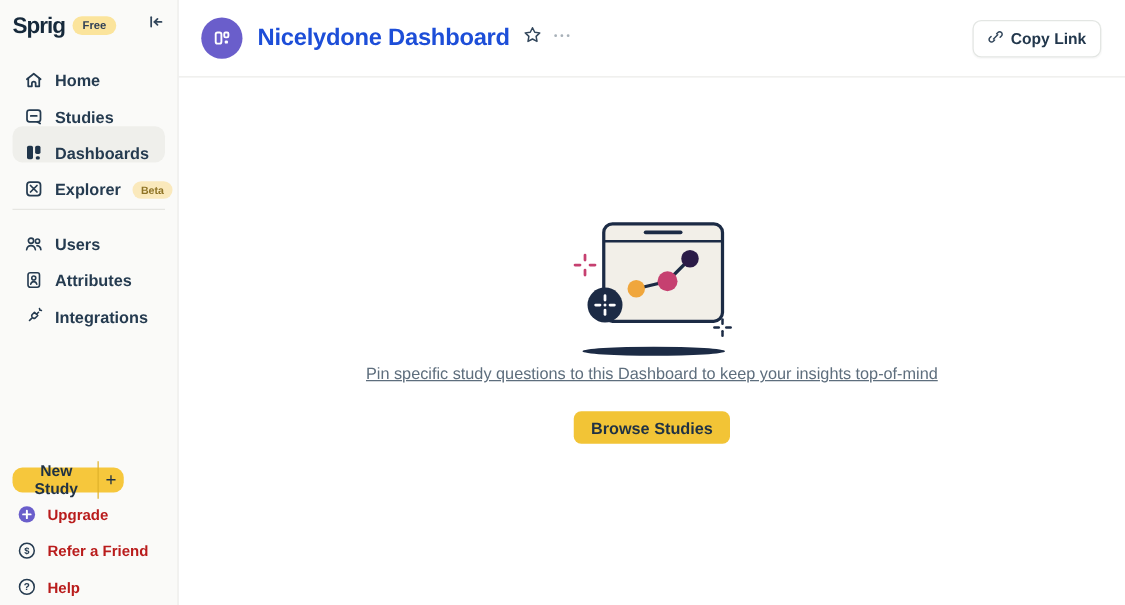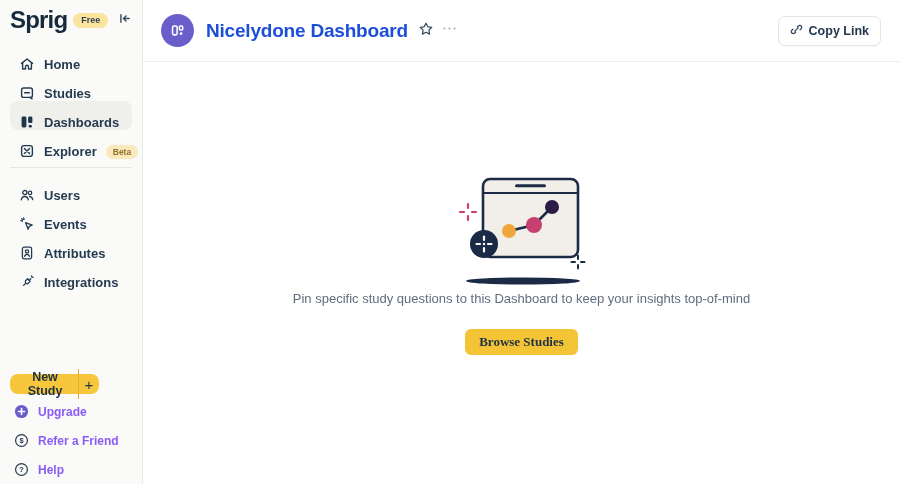--- a/index.html
+++ b/index.html
@@ -13,21 +13,21 @@
   
   .sidebar {
     width:143px; height:484px; flex:0 0 143px;
     background:#FAFAF8;
     border-right:1px solid #E9E9E6;
     display:flex; flex-direction:column;
     padding:8px 10px 0 10px;
   }
   .logo-row { display:flex; align-items:center; height:24px; margin-bottom:6px; }
   .logo {
-    font-size:24px; font-weight:700; letter-spacing:-0.8px; color:#16293B; cursor:pointer;
+    font-size:18px; font-weight:700; letter-spacing:-0.8px; color:#16293B; cursor:pointer;
   }
   .free-badge {
     margin-left:6px; background:#FBE49C; color:#2E3F56;
     font-size:9px; font-weight:600; padding:2px 8px; border-radius:9px; line-height:11px;text-align:center;
   }
   .collapse-btn { margin-left:auto; cursor:pointer; display:flex; align-items:center; }
   nav { margin-top:5px; }
   .nav-item {
     display:flex; align-items:flex-end; gap:9px;
     height:29px; padding:0 8px; border-radius:8px;
@@ -44,21 +44,21 @@
   .new-study {
     width:89px; height:20px; background:#F6C73C; border:none; border-radius:8px;
     display:flex; align-items:center; cursor:pointer;
     font-family:"Liberation Sans", sans-serif; font-size:12.5px; font-weight:700; color:#1F3144;
     padding:0 0 0 11px; margin-bottom:3px;
   }
   .ns-divider { width:1px; height:30px; background:#E0B32B; margin-left:9px; }
   .ns-plus { width:27px; text-align:center; font-size:15px; font-weight:500; }
   .foot-item {
     display:flex; align-items:center; gap:9px; height:29px; padding:0 4px;
-    font-size:12px; font-weight:600; color:#8b5cf6; cursor:pointer;
+    font-size:12px; font-weight:600; color:#b91c1c; cursor:pointer;
   }
   .foot-item .nicon { width:15px; height:15px; display:flex; align-items:center; justify-content:center; flex:0 0 15px; }
   
   .main { flex:1; display:flex; flex-direction:column; background:#FFFFFF; }
   .main-header {
     height:62px; flex:0 0 62px; display:flex; align-items:center;
     border-bottom:1px solid #ECECE9; padding:0 19px 0 18px;
   }
   .avatar {
     width:33px; height:33px; border-radius:50%; background:#6A5ECB;
@@ -72,25 +72,25 @@
     display:flex; align-items:center; gap:6px; padding:0 11px; cursor:pointer;
     font-family:"Liberation Sans", sans-serif; font-size:12.5px; font-weight:600; color:#22374C;
     box-shadow:0 1px 1px rgba(0,0,0,0.03);
   }
   
   .empty {
     flex:1; display:flex; flex-direction:column; align-items:center; text-align:center;
   }
   .illustration { margin-top:112px; height:112px; }
   .empty-heading { font-size:16px; font-weight:700; color:#22374C; margin-top:8px; }
-  .empty-subtext { font-size:13px; font-weight:400; color:#5E6E7D; margin-top:5px; }
+  .empty-subtext { font-size:13px; font-weight:400; color:#5E6E7D; margin-top:5px;text-decoration:underline; }
   .browse-btn {
     margin-top:23px; height:26px; background:#F2C436; border:none; border-radius:6px;
     padding:0 14px; cursor:pointer;
-    font-family:Liberation Serif, serif; font-size:13px; font-weight:700; color:#1F3144;
+    font-family:Liberation Sans, sans-serif; font-size:13px; font-weight:700; color:#1F3144;
   }
 </style>
 </head>
 <body>
 
 <aside class="sidebar">
   <div class="logo-row">
     <span class="logo">Sprig</span>
     <span class="free-badge">Free</span>
     <span class="collapse-btn">
@@ -150,29 +150,20 @@
     <div class="nav-item">
       <span class="nicon">
         <svg width="16" height="16" viewBox="0 0 16 16" fill="none" stroke="#253B50" stroke-width="1.3" stroke-linecap="round" stroke-linejoin="round">
             <circle cx="5.8" cy="5.6" r="2.1"></circle>
             <path d="M2.3 12.8c.3-2 1.8-3.3 3.5-3.3s3.2 1.3 3.5 3.3"></path>
             <circle cx="11" cy="5.9" r="1.7"></circle>
             <path d="M10.6 9.5c1.7.2 2.9 1.5 3.1 3.2"></path>
           </svg>
       </span>
       <span>Users</span>
-    </div>
-    <div class="nav-item">
-      <span class="nicon">
-        <svg width="16" height="16" viewBox="0 0 16 16" fill="none" stroke="#253B50" stroke-width="1.3" stroke-linecap="round" stroke-linejoin="round">
-            <path d="M6.6 6.6l6.6 2.5-2.9 1.2-1.2 2.9z"></path>
-            <path d="M4.6 1.9l.5 1.5M1.9 4.6l1.5.5M2.7 2.7l1.1 1.1"></path>
-          </svg>
-      </span>
-      <span>Events</span>
     </div>
     <div class="nav-item">
       <span class="nicon">
         <svg width="16" height="16" viewBox="0 0 16 16" fill="none" stroke="#253B50" stroke-width="1.3" stroke-linecap="round" stroke-linejoin="round">
             <rect x="3.4" y="2.2" width="9.2" height="11.6" rx="1.8"></rect>
             <circle cx="8" cy="6.4" r="1.6"></circle>
             <path d="M5.6 11.3c.4-1.3 1.3-2 2.4-2s2 0.7 2.4 2"></path>
           </svg>
       </span>
       <span>Attributes</span>

